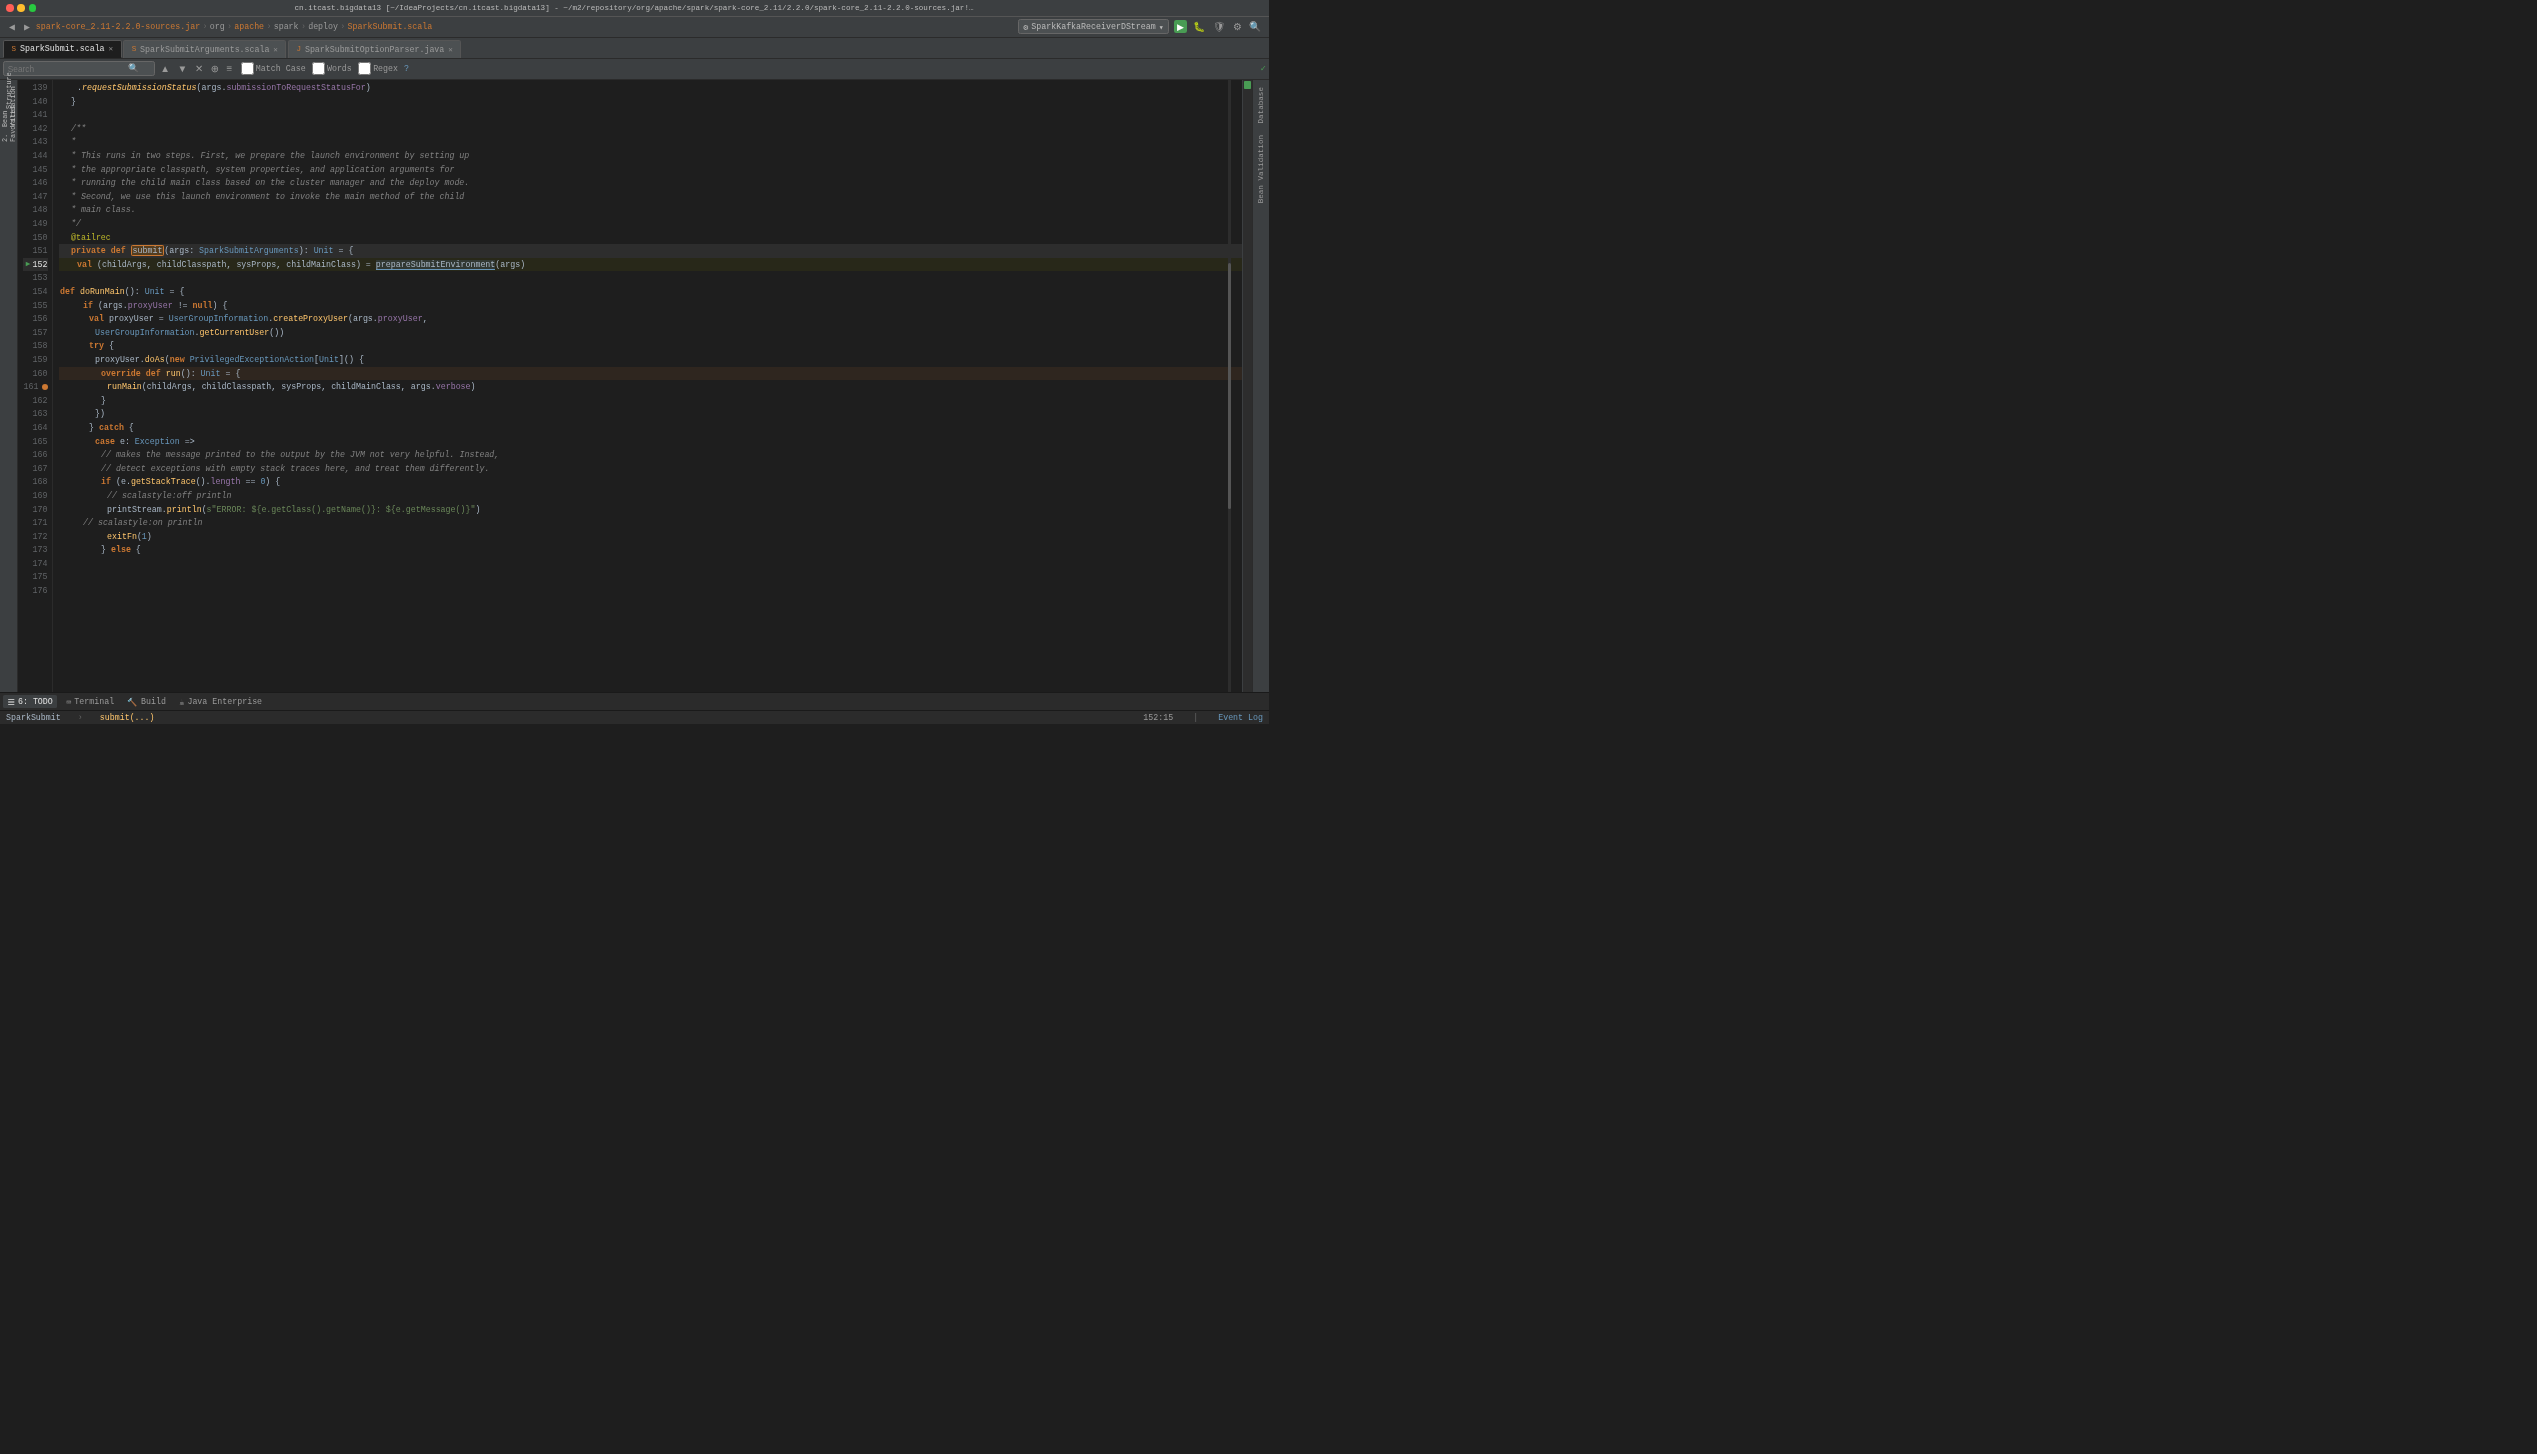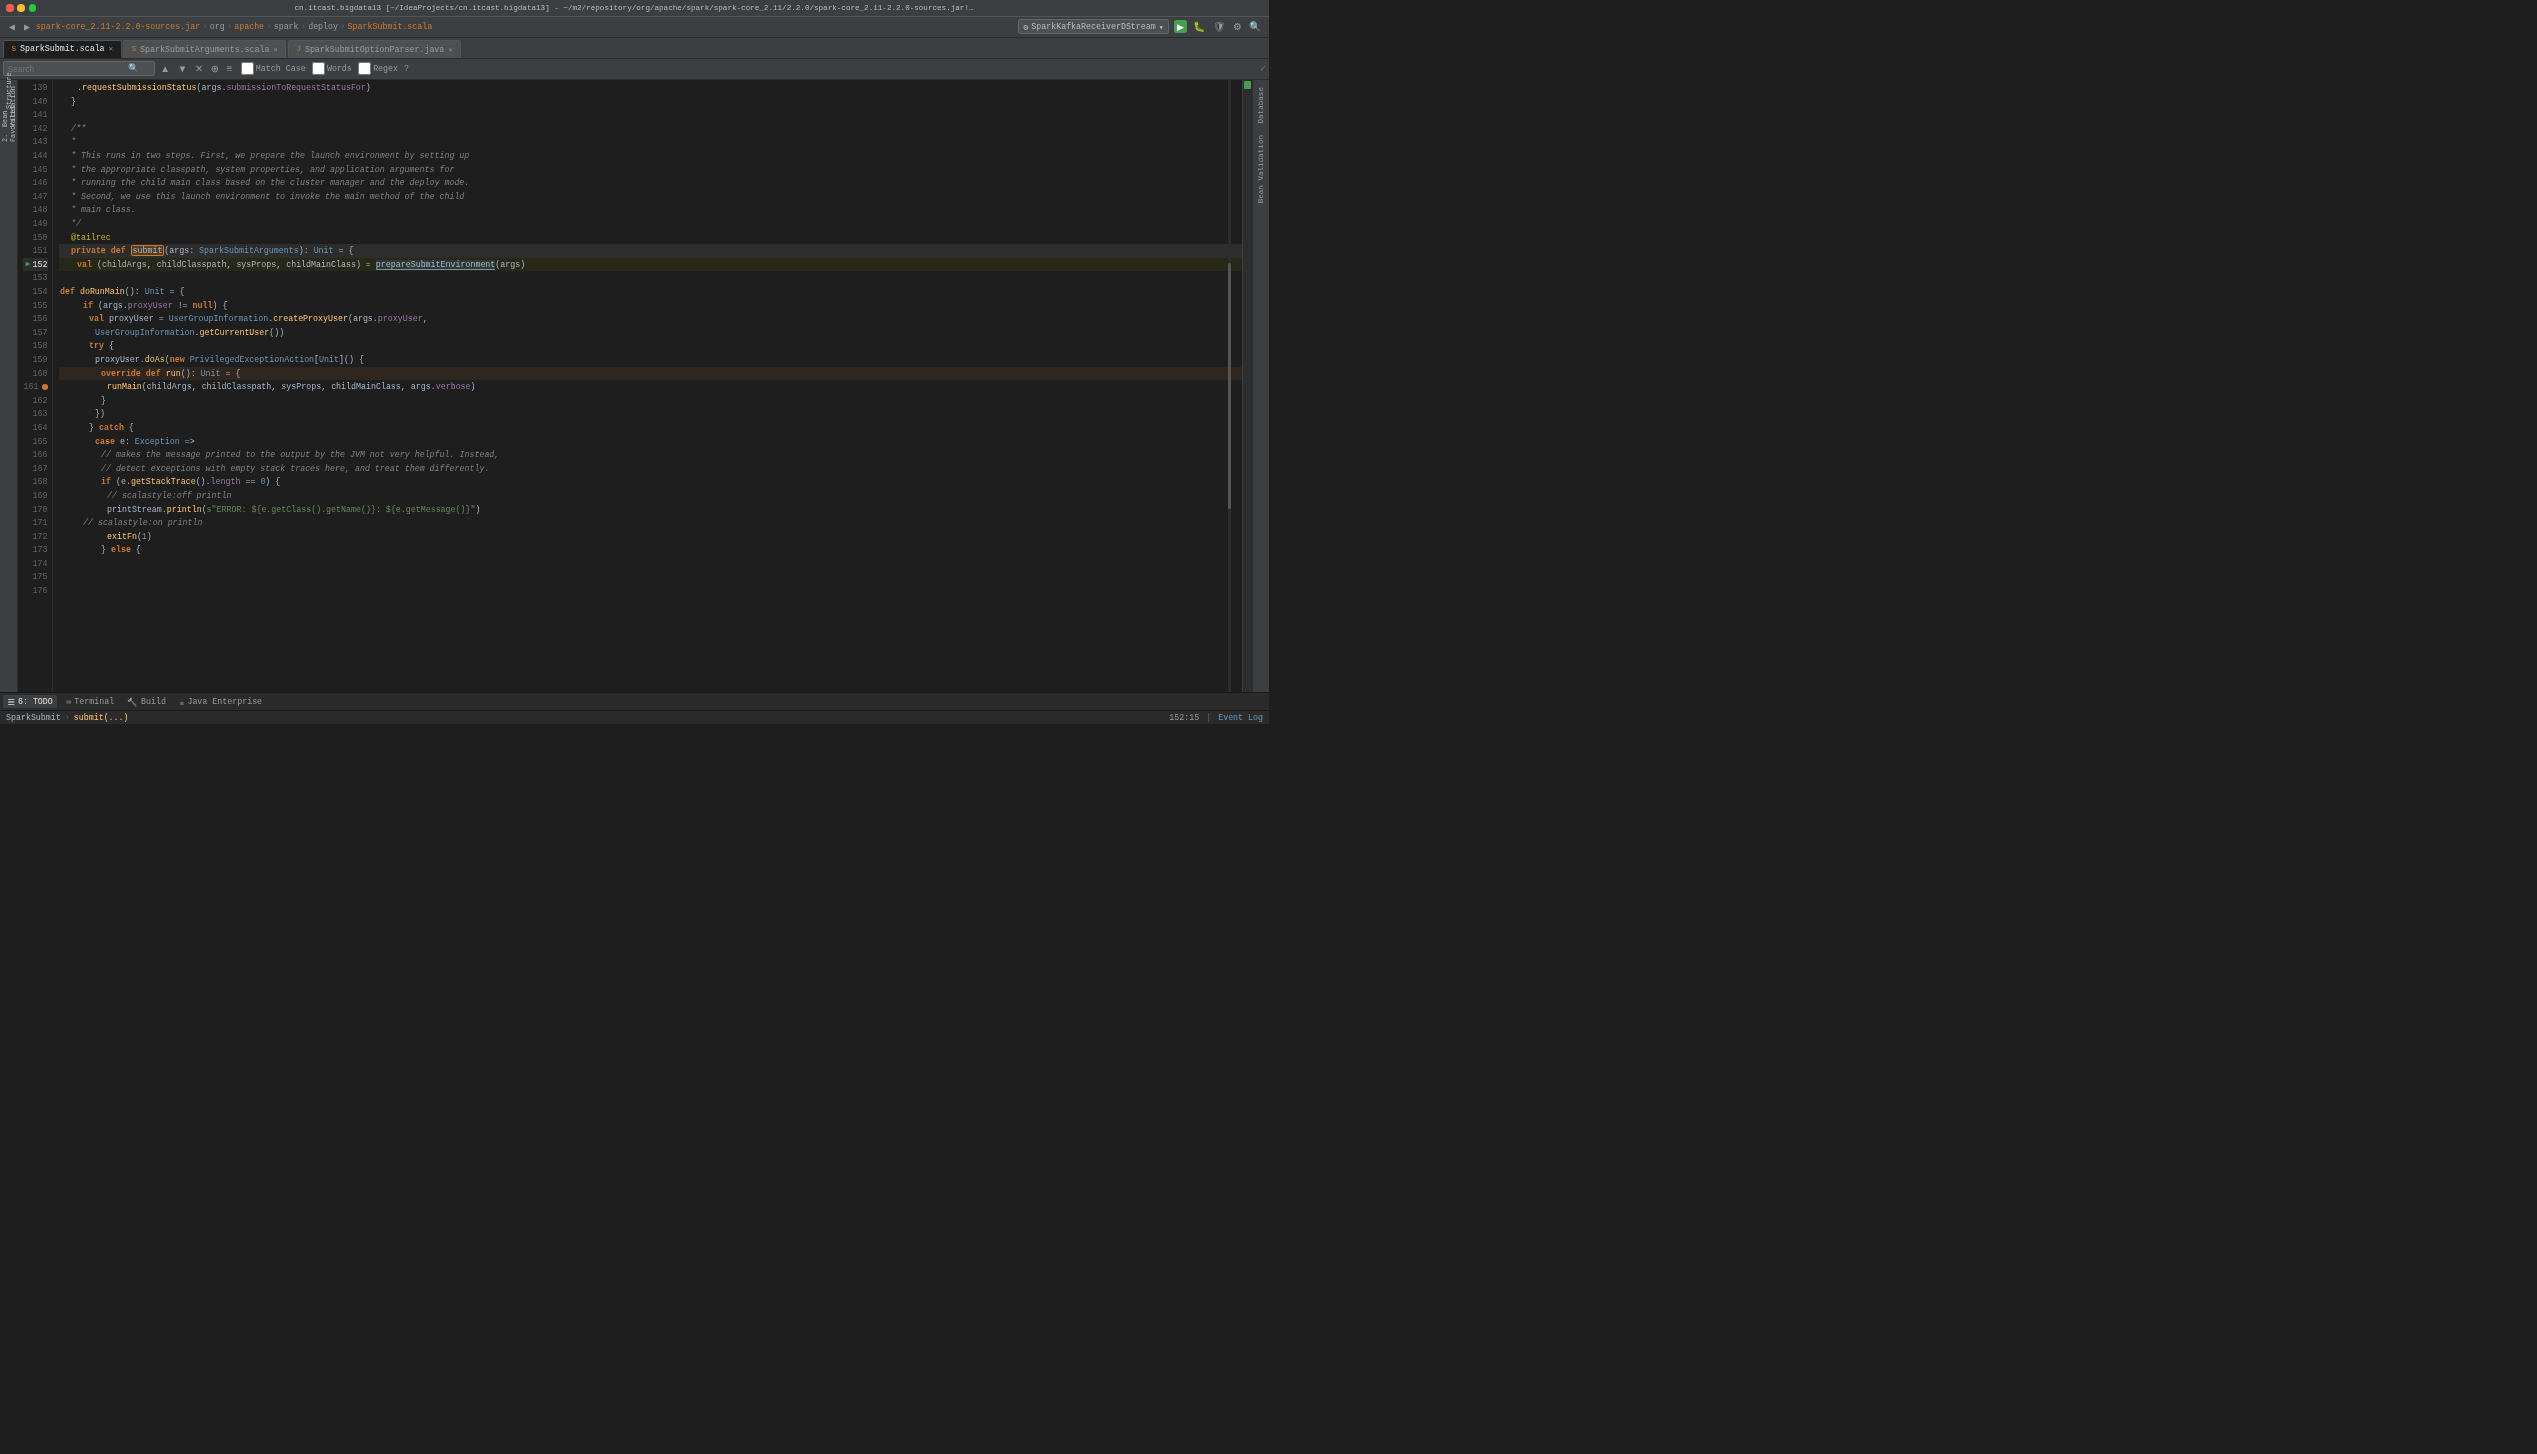--- a/index.html
+++ b/index.html
@@ -298,21 +298,21 @@
     
     .kw { color: #cc7832; font-weight: bold; }
     .fn { color: #ffc66d; }
     .str { color: #6a8759; }
     .num { color: #6897bb; }
     .comment { color: #808080; font-style: italic; }
     .type { color: #6897bb; }
     .ann { color: #bbb529; }
     .var { color: #a9b7c6; }
     .field { color: #9876aa; }
-    .method { color: #ffc66d; }
+    .method { color: #ffc66d; font-style: italic; }
     .highlight-box {
       background: rgba(180, 100, 0, 0.3);
       border: 0.8px solid #cc7832;
       border-radius: 1.5px;
       padding: 0 0.8px;
     }
     .highlight-fn {
       background: rgba(100, 150, 200, 0.15);
       border-bottom: 0.8px solid #6897bb;
     }
@@ -378,21 +378,21 @@
     .bottom-tab.active {
       background: #3c3f41;
       color: #e0e0e0;
     }
     .breadcrumb-bar {
       height: 13.6px;
       background: #2b2b2b;
       display: flex;
       align-items: center;
       padding: 0 6px;
-      gap: 4px;
+      gap: 17px;
       font-size: 8.3px;
       color: #9a9a9a;
       border-top: 0.8px solid #1a1a1a;
     }
 
     
     .scrollbar-v {
       position: absolute;
       right: 10.6px;
       top: 0;

